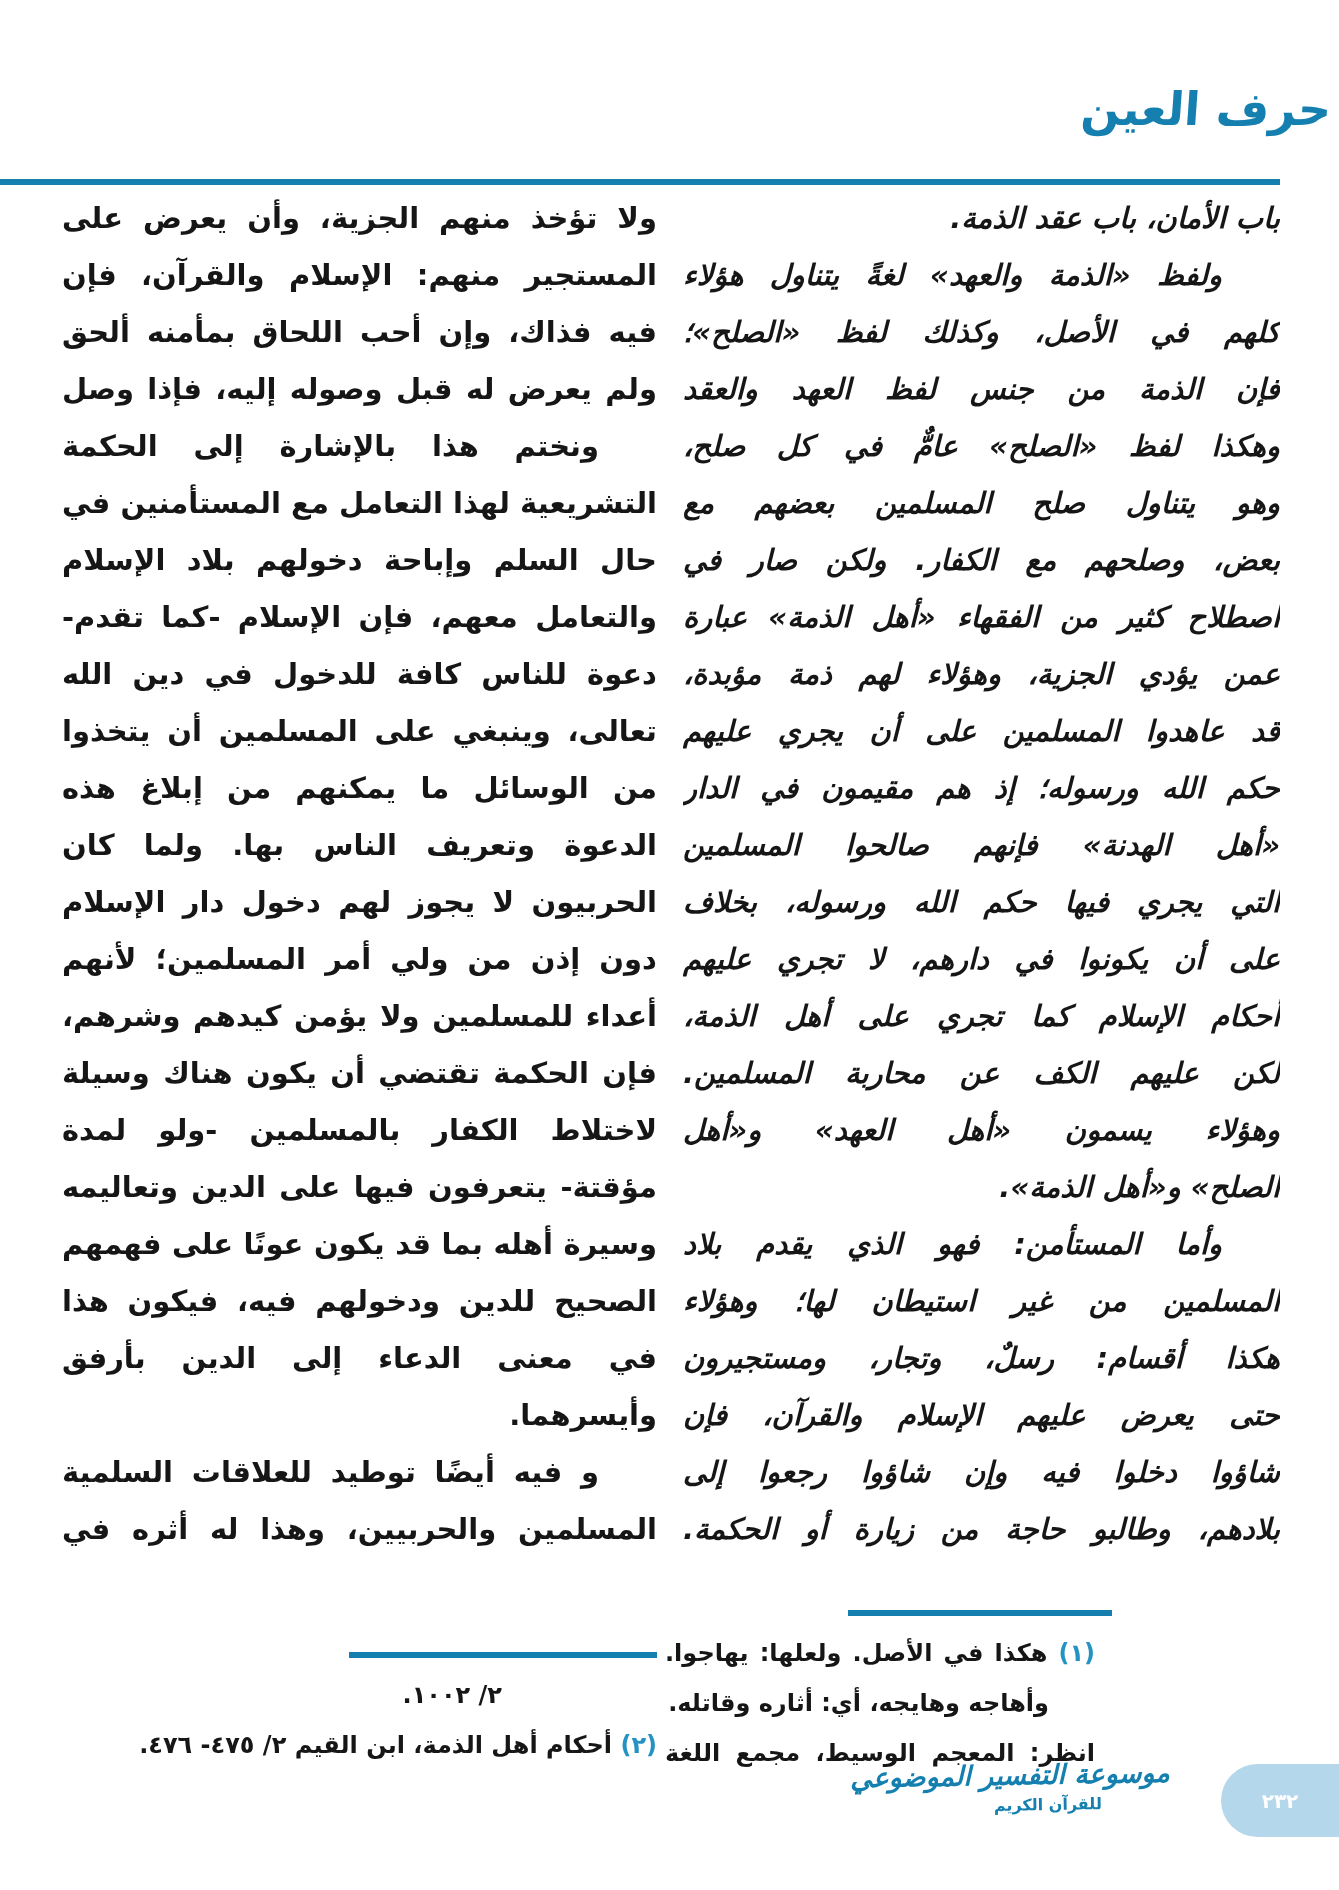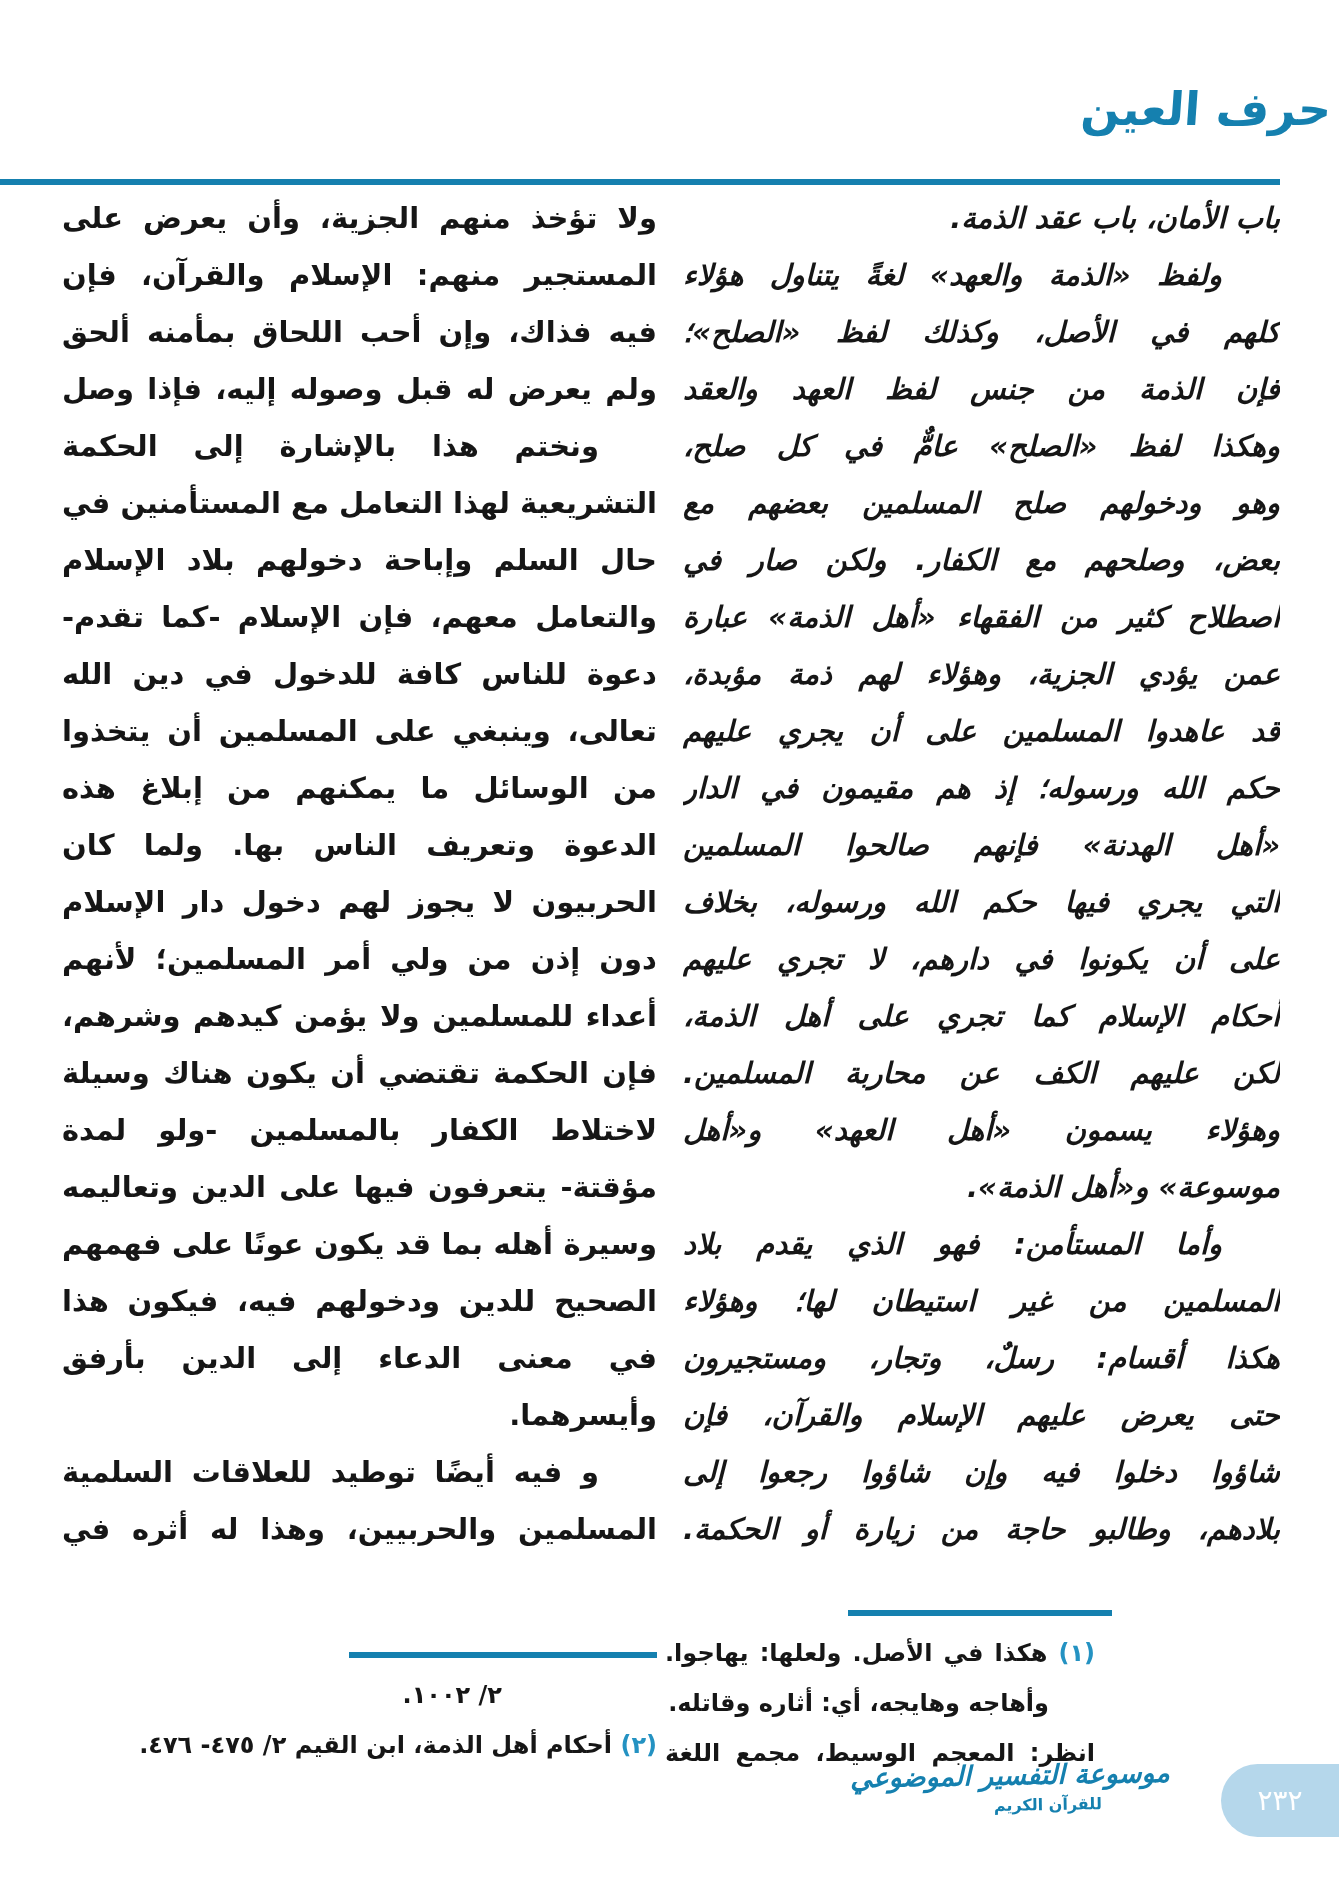--- a/index.html
+++ b/index.html
@@ -56,50 +56,50 @@
     text-align:center; color:var(--accent); transform:rotate(-1deg);
   }
   .logo .l1{ font-size:27px; font-weight:bold; font-style:italic; line-height:34px; white-space:nowrap;}
   .logo .l2{ font-size:16px; font-weight:bold; line-height:26px; }
   
   .badge{
     position:absolute; top:1764px; right:0; width:118px; height:73px;
     background:var(--badge_bg); border-radius:40px 0 0 40px;
     display:flex; align-items:center; justify-content:center;
   }
-  .badge span{ color:var(--badge_text); font-size:28px; font-weight:normal; letter-spacing:2px; }
+  .badge span{ color:var(--badge_text); font-size:20px; font-weight:bold; letter-spacing:2px; }
 </style>
 </head>
 <body>
 
 <div class="page">
 
   <div class="chapter-title">حرف العين</div>
 
   <div class="header-rule"></div>
 
   <div class="col col-right">
       <div class="ln end">باب الأمان، باب عقد الذمة.</div>
       <div class="ln ind">ولفظ «الذمة والعهد» لغةً يتناول هؤلاء</div>
       <div class="ln">كلهم في الأصل، وكذلك لفظ «الصلح»؛</div>
       <div class="ln">فإن الذمة من جنس لفظ العهد والعقد</div>
       <div class="ln">وهكذا لفظ «الصلح» عامٌّ في كل صلح،</div>
-      <div class="ln">وهو ودخولهم صلح المسلمين بعضهم مع</div>
+      <div class="ln">وهو يتناول صلح المسلمين بعضهم مع</div>
       <div class="ln">بعض، وصلحهم مع الكفار. ولكن صار في</div>
       <div class="ln">اصطلاح كثير من الفقهاء «أهل الذمة» عبارة</div>
       <div class="ln">عمن يؤدي الجزية، وهؤلاء لهم ذمة مؤبدة،</div>
       <div class="ln">قد عاهدوا المسلمين على أن يجري عليهم</div>
       <div class="ln">حكم الله ورسوله؛ إذ هم مقيمون في الدار</div>
       <div class="ln">«أهل الهدنة» فإنهم صالحوا المسلمين</div>
       <div class="ln">التي يجري فيها حكم الله ورسوله، بخلاف</div>
       <div class="ln">على أن يكونوا في دارهم، لا تجري عليهم</div>
       <div class="ln">أحكام الإسلام كما تجري على أهل الذمة،</div>
       <div class="ln">لكن عليهم الكف عن محاربة المسلمين.</div>
       <div class="ln">وهؤلاء يسمون «أهل العهد» و«أهل</div>
-      <div class="ln end">موسوعة» و«أهل الذمة».</div>
+      <div class="ln end">الصلح» و«أهل الذمة».</div>
       <div class="ln ind">وأما المستأمن: فهو الذي يقدم بلاد</div>
       <div class="ln">المسلمين من غير استيطان لها؛ وهؤلاء</div>
       <div class="ln">هكذا أقسام: رسلٌ، وتجار، ومستجيرون</div>
       <div class="ln">حتى يعرض عليهم الإسلام والقرآن، فإن</div>
       <div class="ln">شاؤوا دخلوا فيه وإن شاؤوا رجعوا إلى</div>
       <div class="ln">بلادهم، وطالبو حاجة من زيارة أو الحكمة.</div>
     </div>
 
   <div class="col col-left">
       <div class="ln">ولا تؤخذ منهم الجزية، وأن يعرض على</div>

